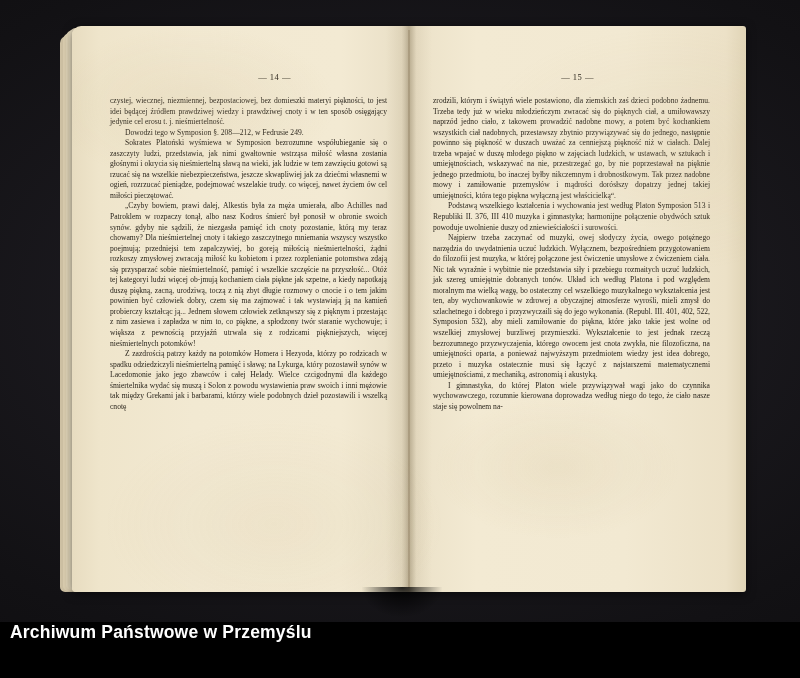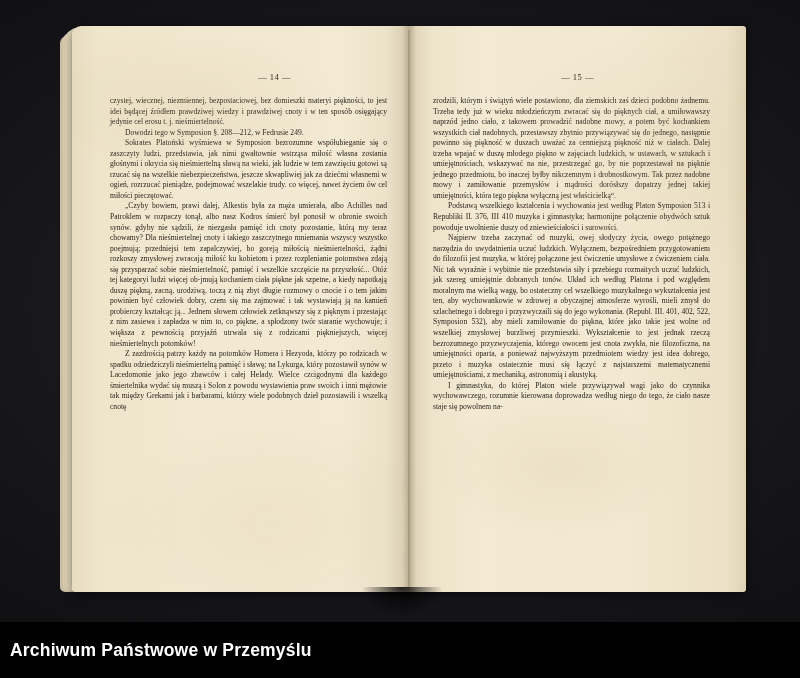--- a/index.html
+++ b/index.html
@@ -166,21 +166,21 @@
 
   
   #watermark {
     position: absolute;
     left: 0;
     bottom: 0;
     width: 800px;
     height: 56px;
     background: #000;
     display: flex;
-    align-items: center;
+    align-items: flex-start;
   }
   #watermark-text {
     color: #ffffff;
     font-family: "Liberation Sans", sans-serif;
     font-weight: bold;
     font-size: 17.5px;
     letter-spacing: 0.2px;
     padding-left: 10px;
   }
 </style>

